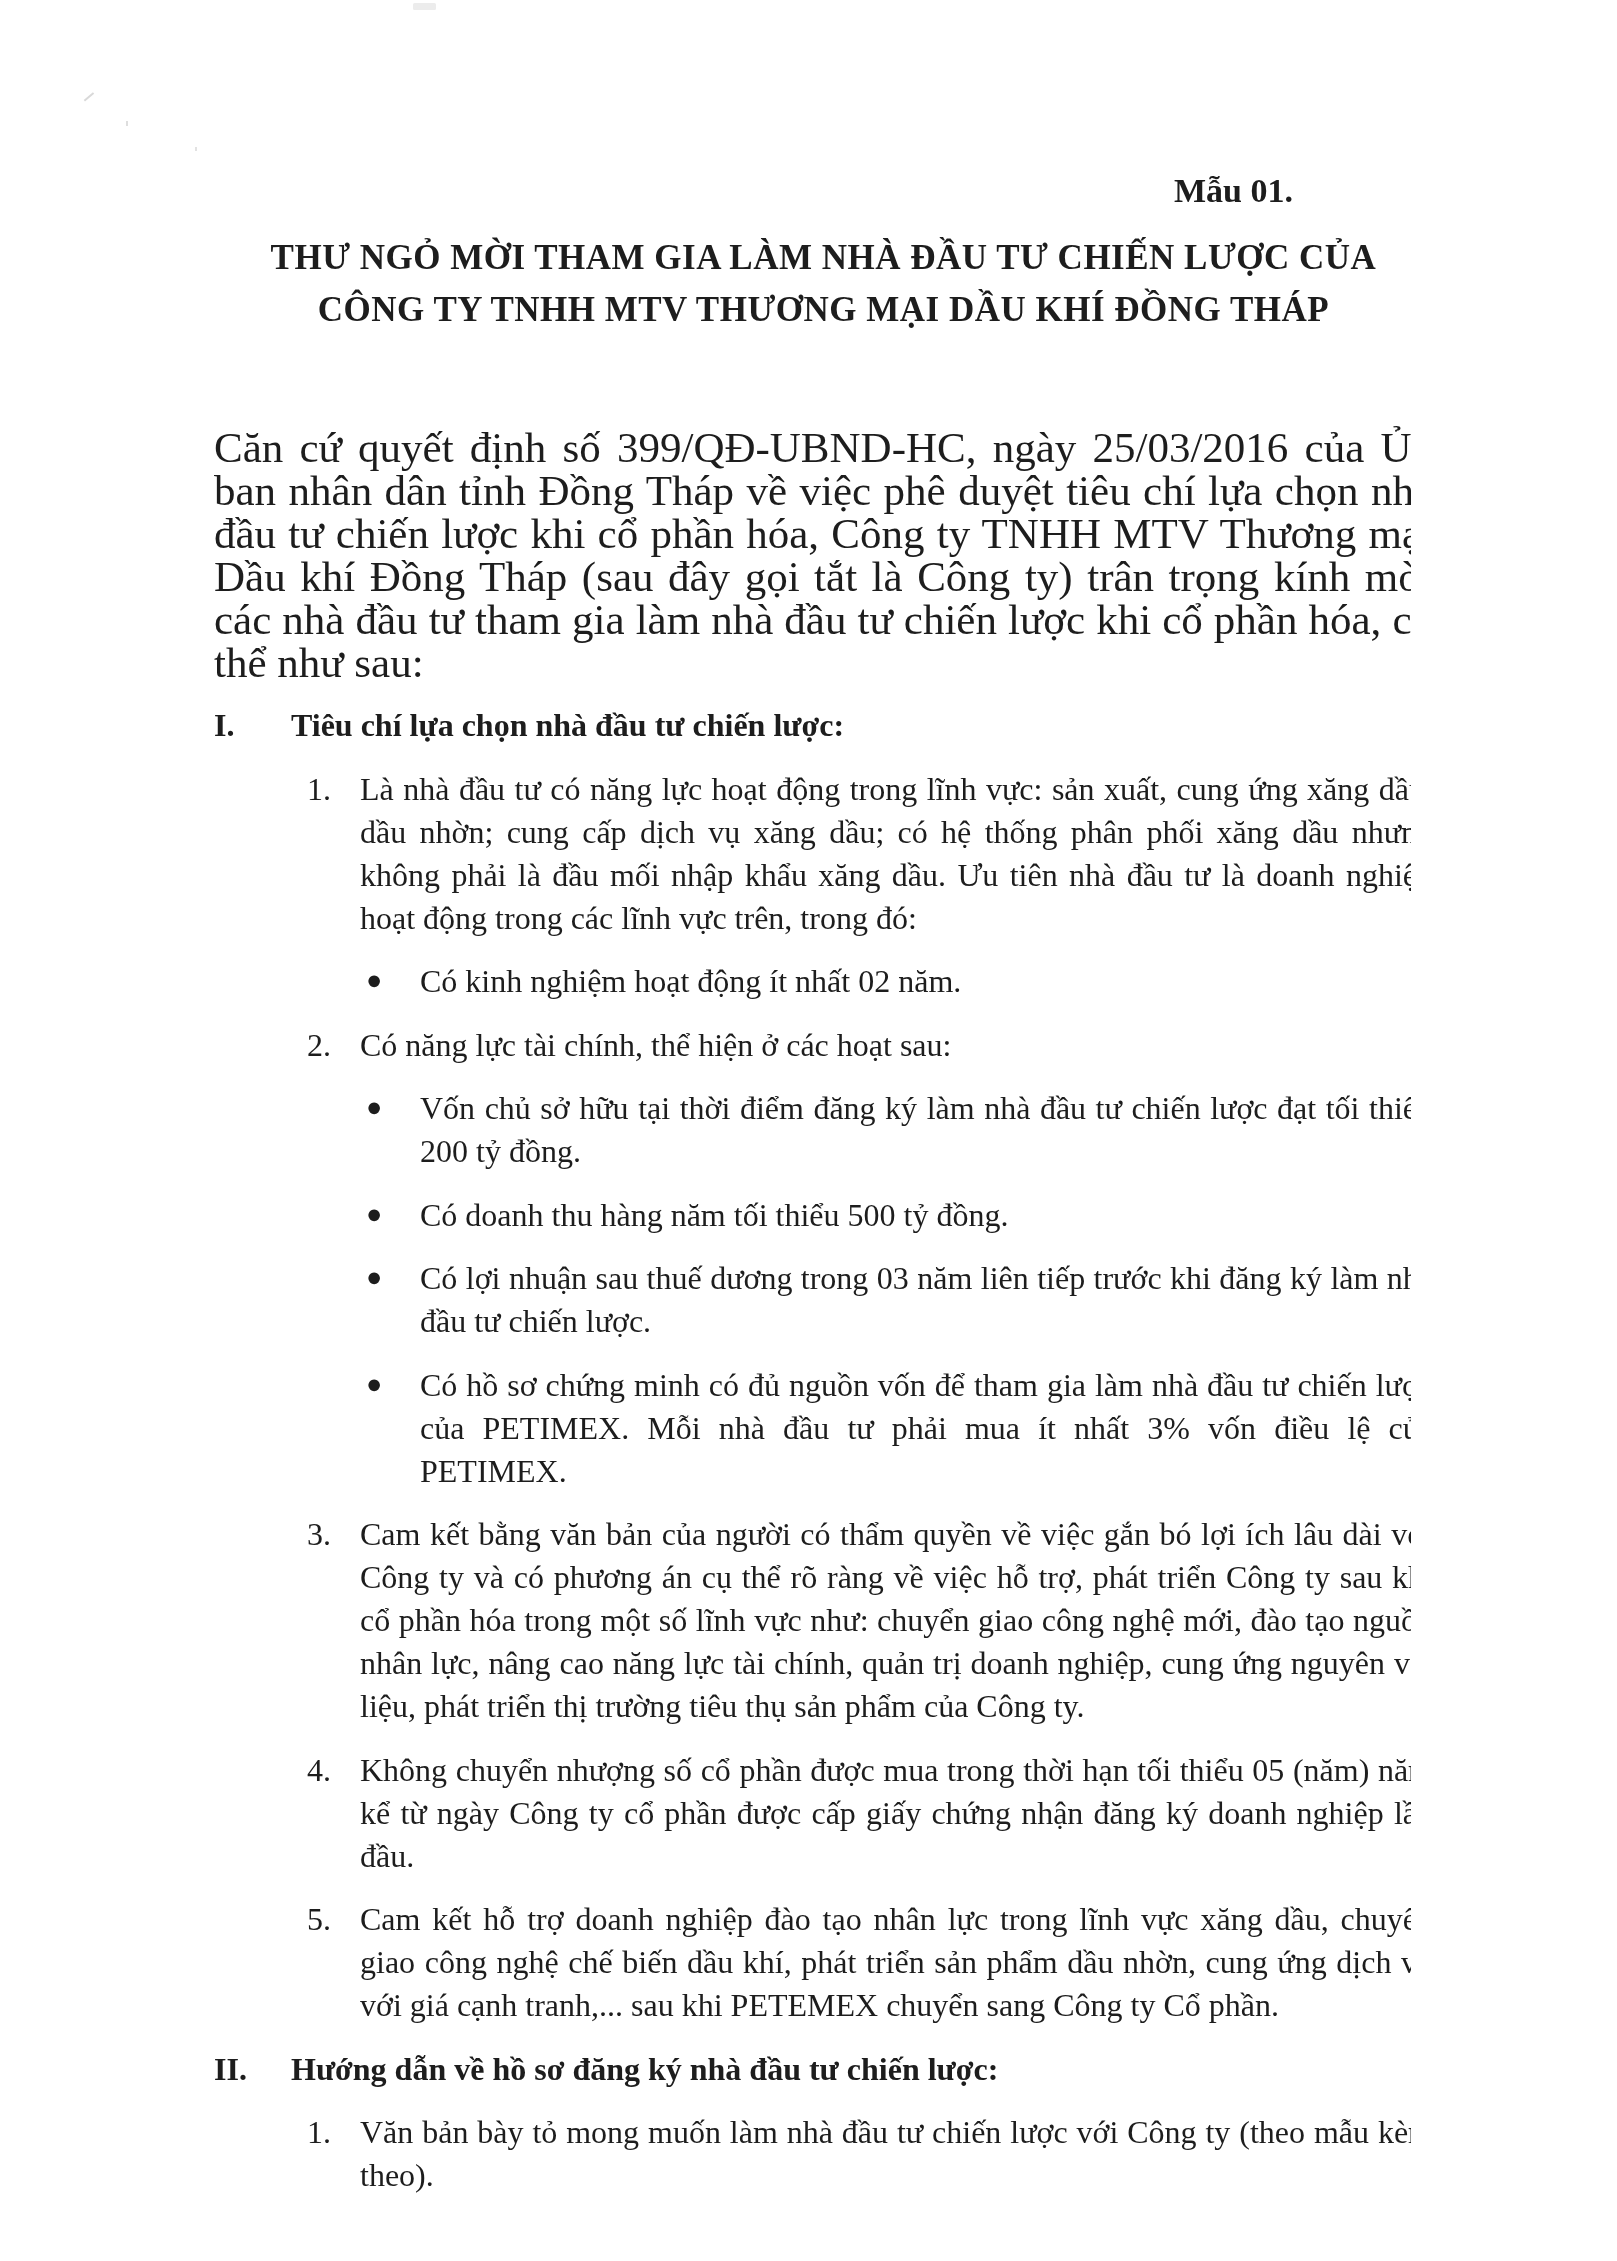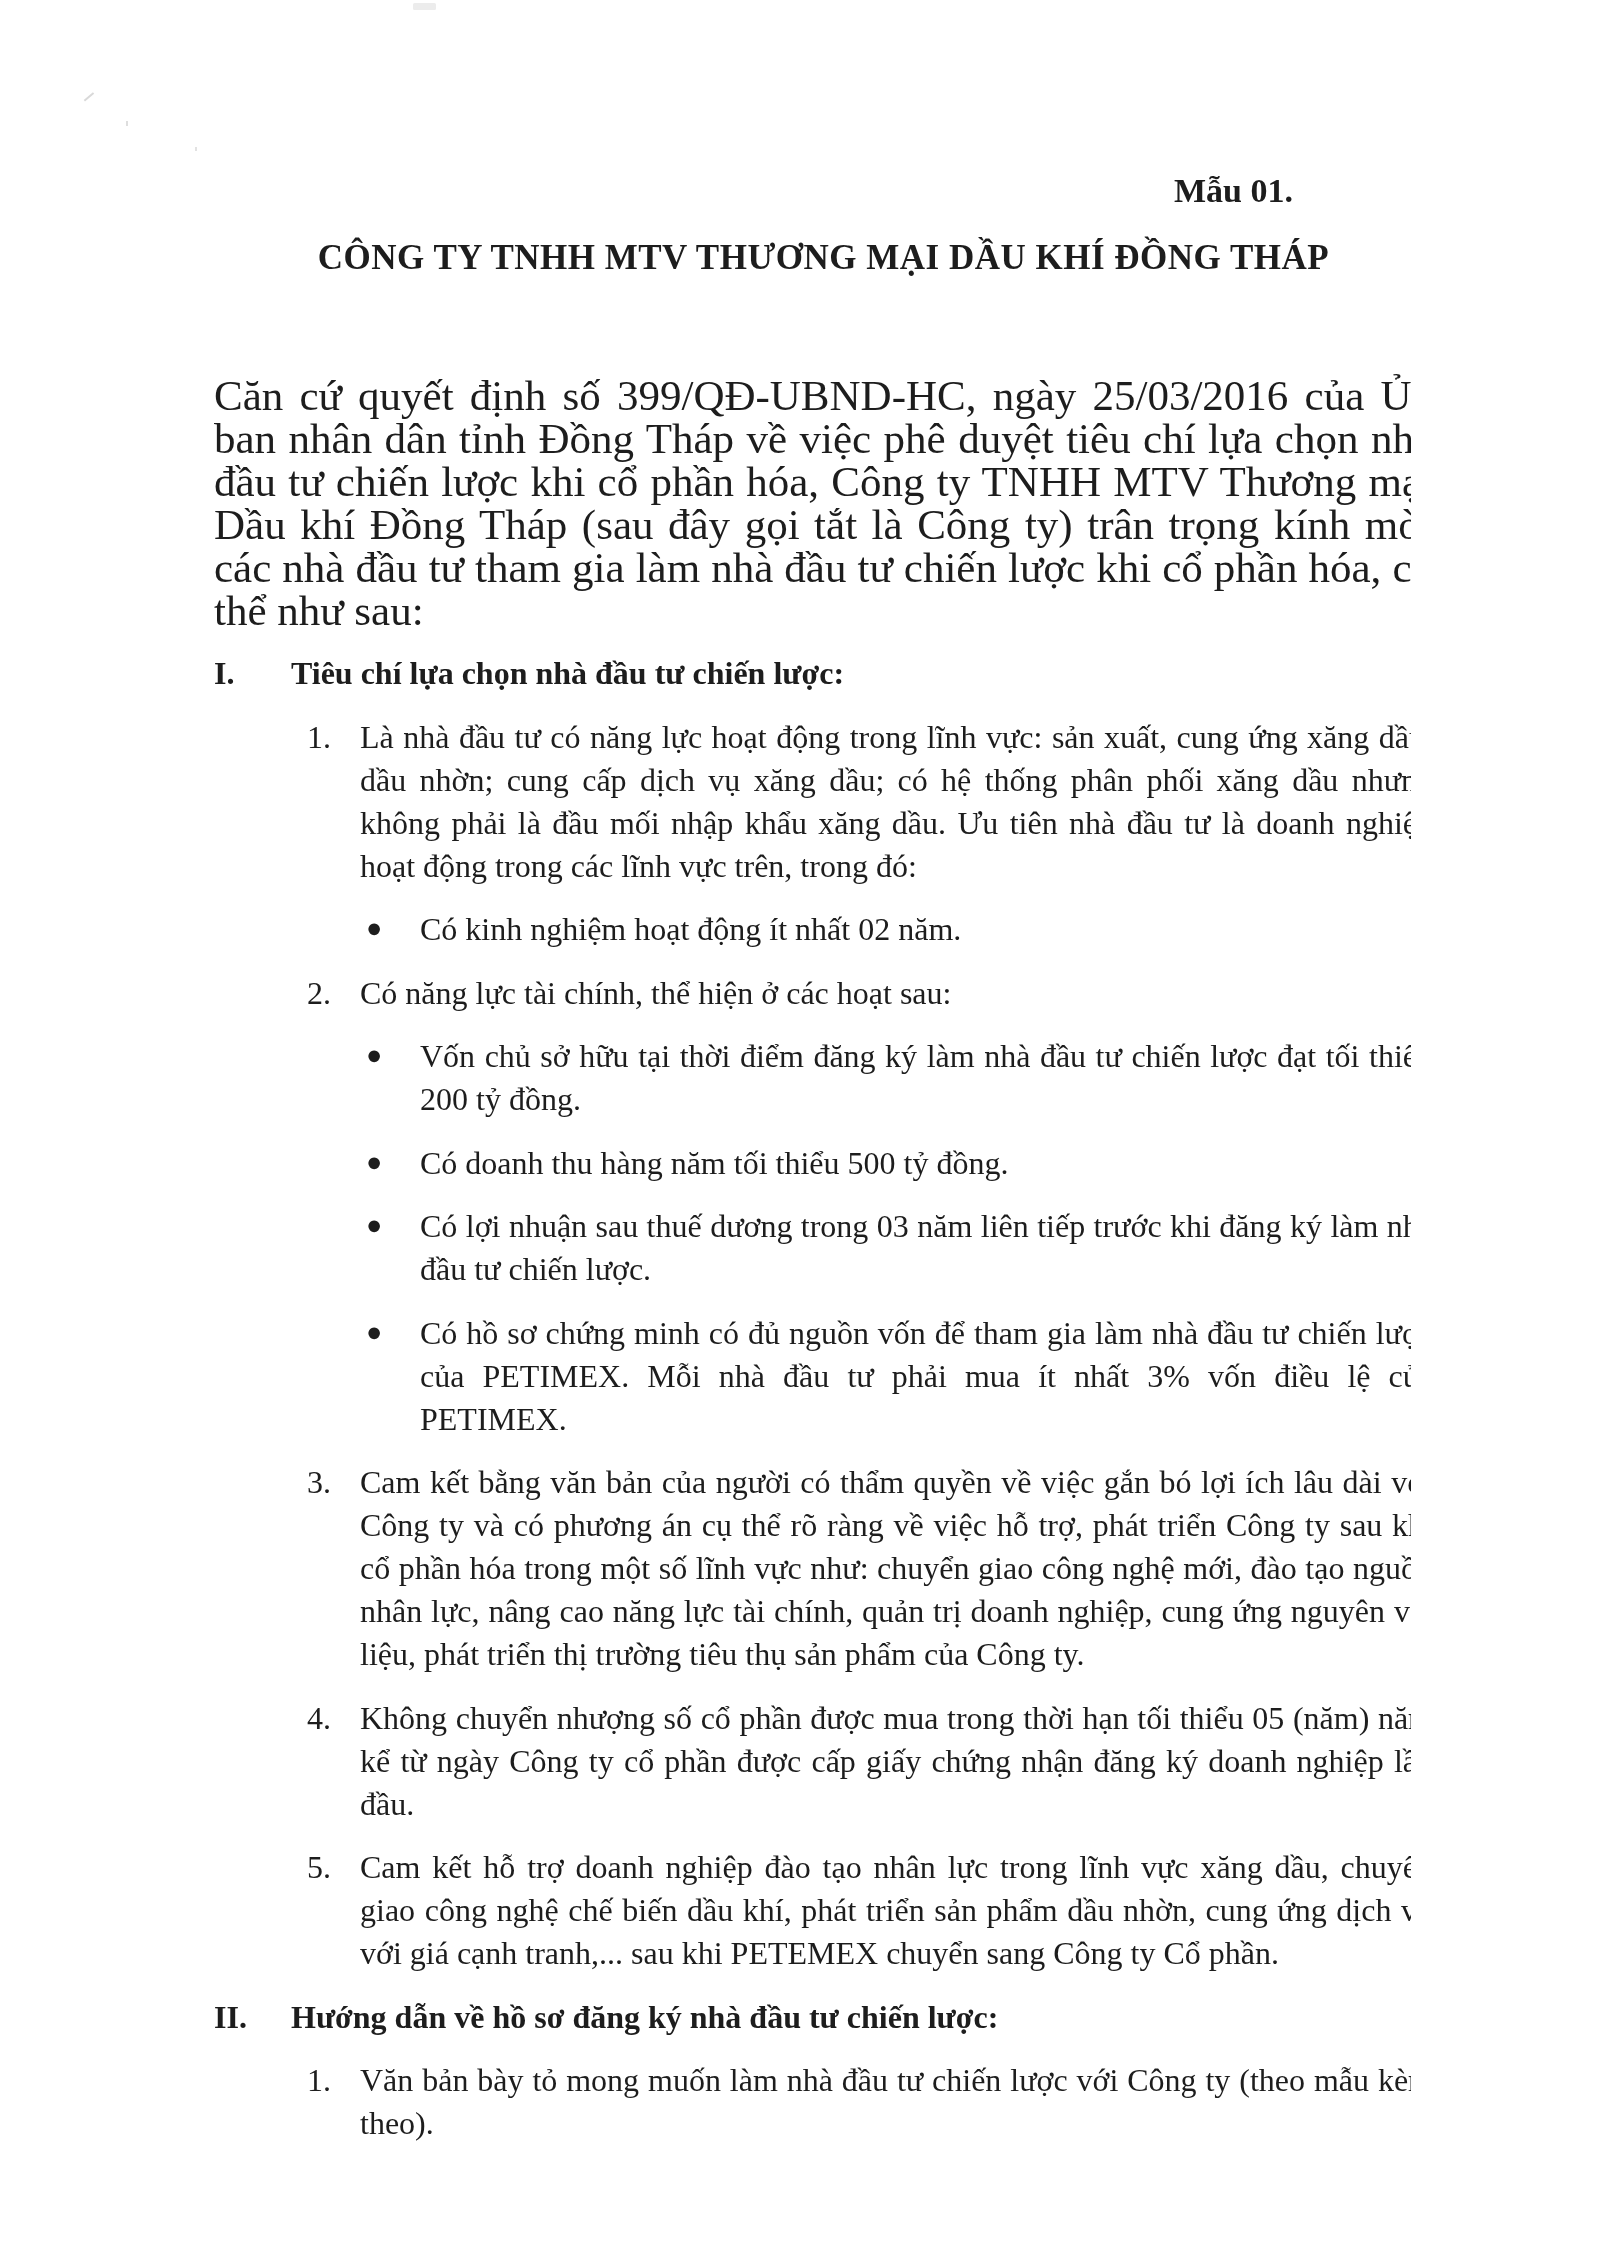--- a/index.html
+++ b/index.html
@@ -89,20 +89,21 @@
   <div class="artifact art1"></div>
   <div class="artifact art2"></div>
   <div class="artifact art3"></div>
   <div class="artifact art4"></div>
 
   <div class="content">
 
     <div class="form-label">Mẫu 01.</div>
 
     <div class="doc-title">
+      <div class="t-line">THƯ NGỎ MỜI THAM GIA LÀM NHÀ ĐẦU TƯ CHIẾN LƯỢC CỦA</div>
       <div class="t-line">CÔNG TY TNHH MTV THƯƠNG MẠI DẦU KHÍ ĐỒNG THÁP</div>
     </div>
 
     <p class="intro">Căn cứ quyết định số 399/QĐ-UBND-HC, ngày 25/03/2016 của Ủy ban nhân dân tỉnh Đồng Tháp về việc phê duyệt tiêu chí lựa chọn nhà đầu tư chiến lược khi cổ phần hóa, Công ty TNHH MTV Thương mại Dầu khí Đồng Tháp (sau đây gọi tắt là Công ty) trân trọng kính mời các nhà đầu tư tham gia làm nhà đầu tư chiến lược khi cổ phần hóa, cụ thể như sau:</p>
 
     <div class="section-heading">
       <span class="sec-num">I.</span>
       <span class="sec-title">Tiêu chí lựa chọn nhà đầu tư chiến lược:</span>
     </div>
 

